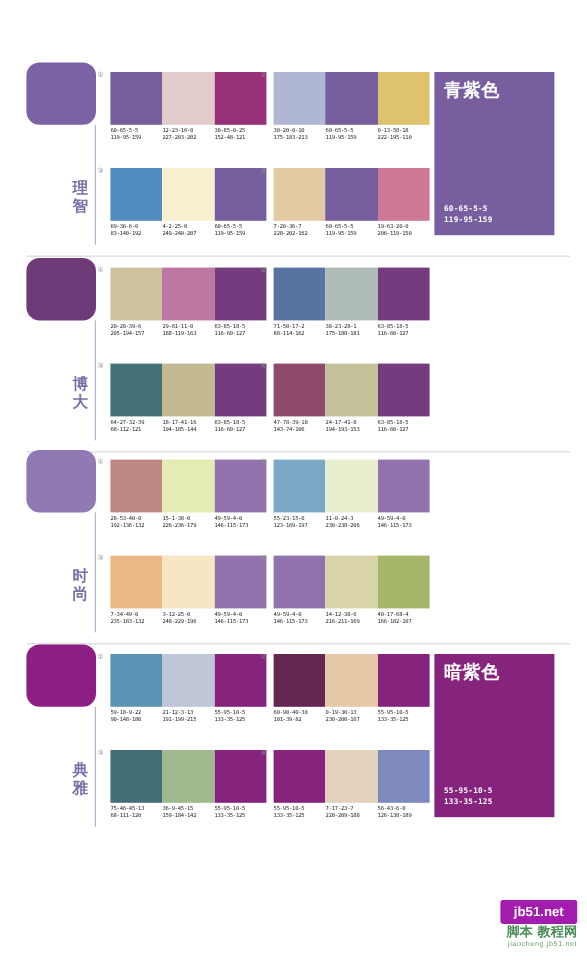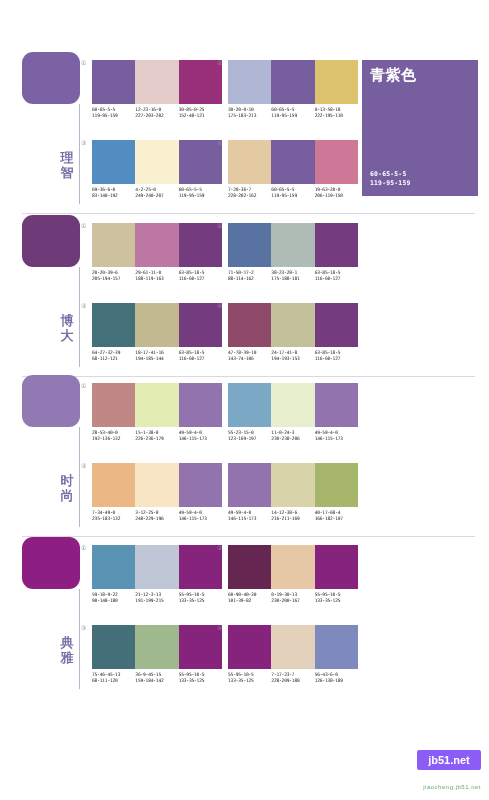--- a/index.html
+++ b/index.html
@@ -42,21 +42,21 @@
   .codes{display:flex;width:130px;margin-top:3px;}
   .codes > div{flex:1 1 0;padding-right:2px;}
   .codes span{
     display:block;
     font-family:"DejaVu Sans Mono","Liberation Mono",monospace;
     font-size:4.6px;line-height:6.2px;color:#262626;
     white-space:nowrap;letter-spacing:-0.2px;
   }
 
   
-  .panel{position:absolute;left:362px;width:116px;}
+  .panel{position:absolute;left:362px;width:100px;}
   .panel-name{
     position:absolute;left:8px;top:6px;
     font-family:"DejaVu Sans",sans-serif;
     font-weight:bold;font-size:15px;line-height:18px;color:#ffffff;
     letter-spacing:0.5px;
   }
   .panel-codes{position:absolute;left:8px;bottom:9px;}
   .panel-codes span{
     display:block;color:#ffffff;font-weight:bold;
     font-family:"DejaVu Sans Mono","Liberation Mono",monospace;
@@ -482,20 +482,28 @@
               <span>7-17-23-7</span>
               <span>228-209-188</span>
             </div>
             <div>
               <span>56-43-6-0</span>
               <span>126-138-189</span>
             </div>
           </div>
         </div>
       </div>
+      <div class="panel" style="top: 8px; height: 136px; background: rgb(133, 35, 125);">
+        <div class="panel-name">暗紫色</div>
+        <div class="panel-codes">
+          <span>55-95-10-5</span>
+          <span>133-35-125</span>
+        </div>
+      </div>
     </div>
     <div class="wm">
-      <div class="wm-box" style="background: #8b5cf6; margin-left: 30px;">
+      <div class="wm-box" style="background: #a21caf; margin-left: 30px;">
         <span>jb51.net</span>
       </div>
+      <div class="wm-cn">脚本 教程网</div>
       <div class="wm-py">jiaocheng.jb51.net</div>
     </div>
   </div>
 
 </body></html>

